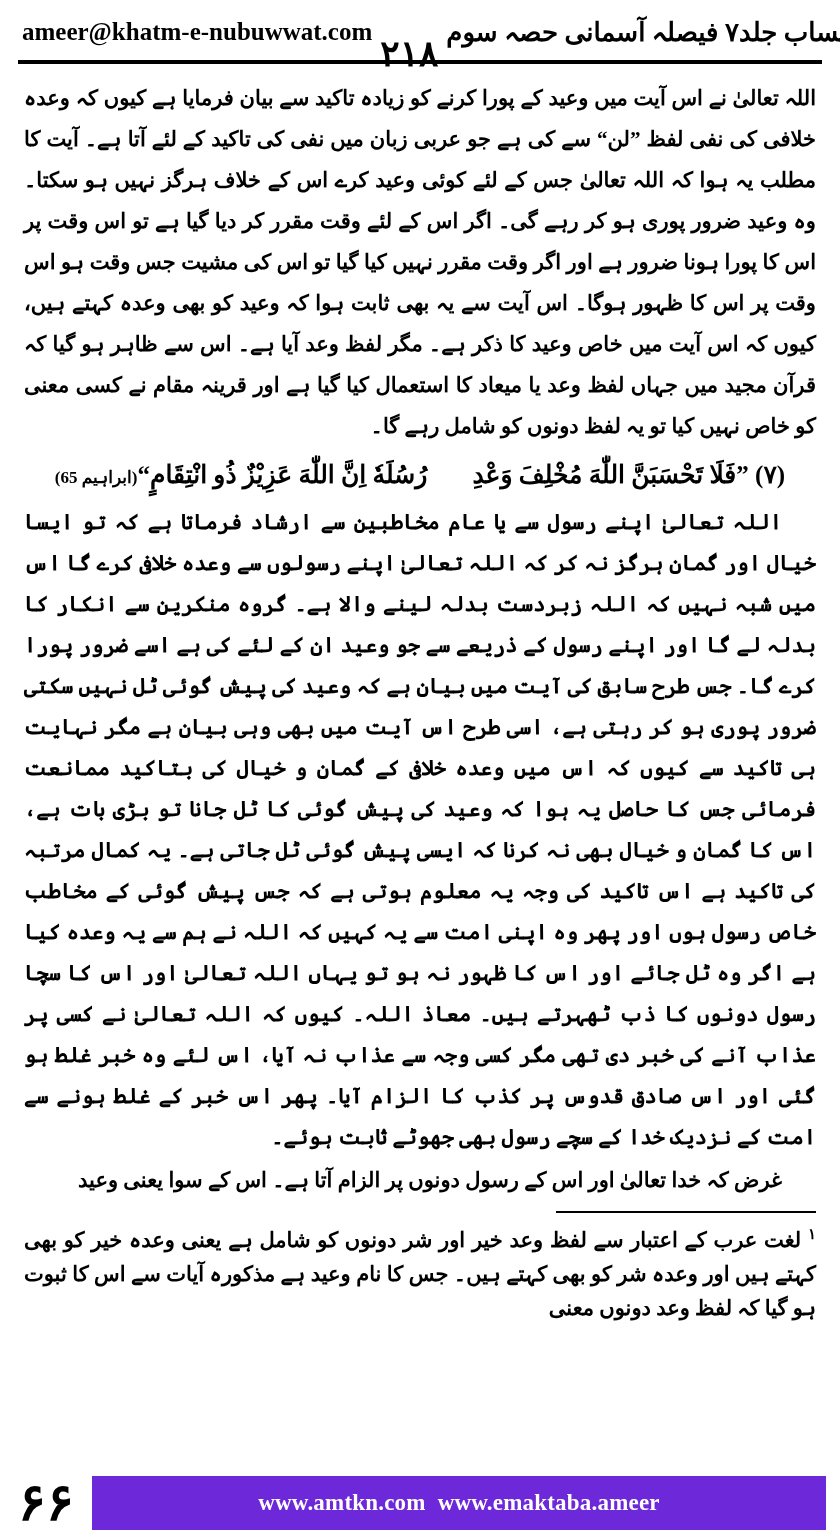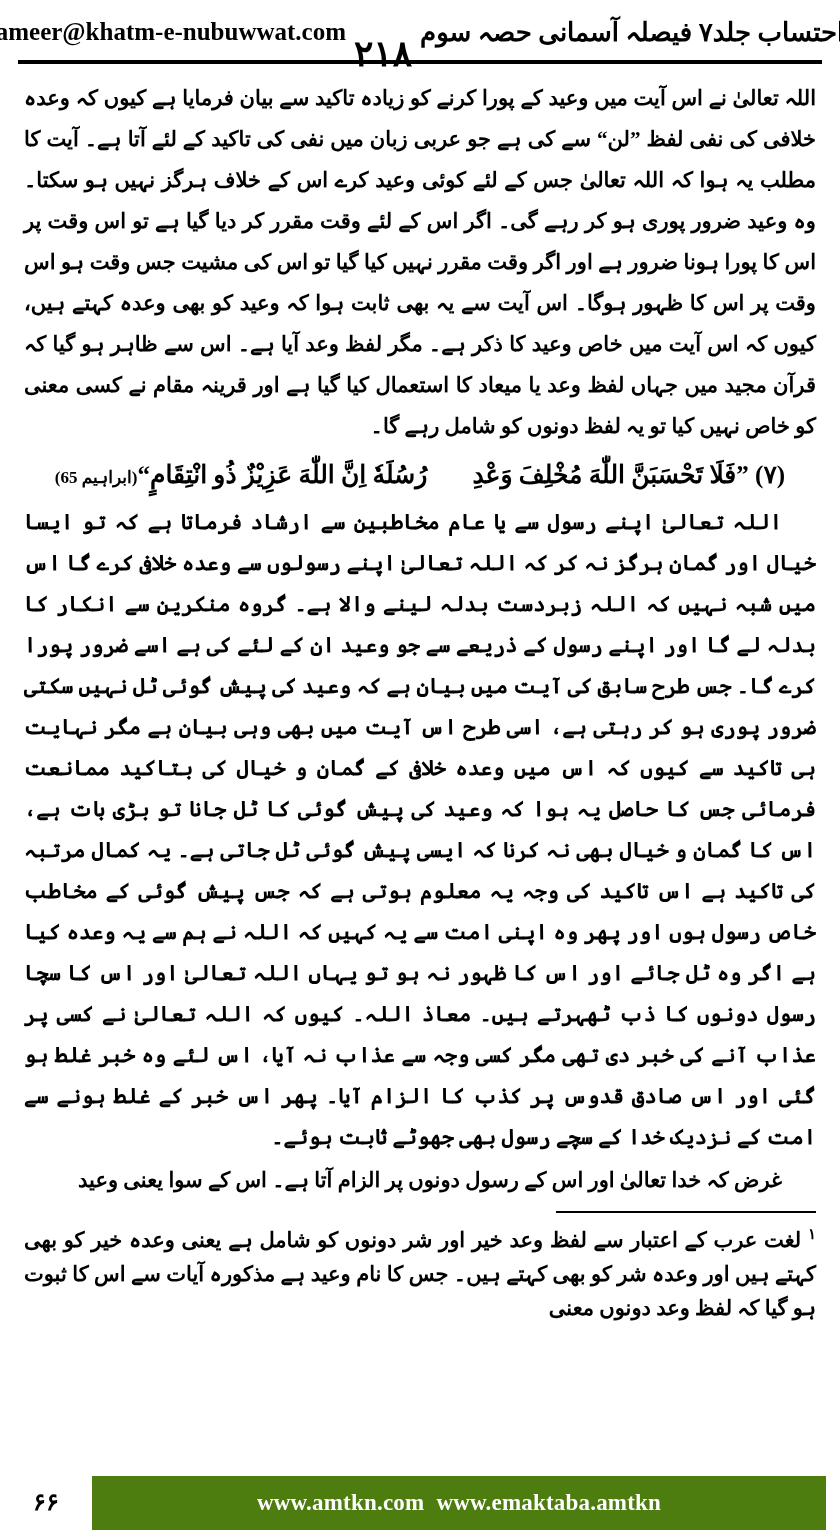--- a/index.html
+++ b/index.html
@@ -20,21 +20,21 @@
     width: 840px;
     height: 1540px;
     position: relative;
     padding: 0;
   }
 
   
   .header {
     display: flex;
     align-items: center;
-    justify-content: center;
+    justify-content: flex-start;
     padding: 10px 22px 4px 22px;
     height: 58px;
   }
   .header-left {
     font-family: "Liberation Serif", serif;
     font-size: 25px;
     font-weight: bold;
     letter-spacing: 0px;
     white-space: nowrap;
   }
@@ -117,27 +117,27 @@
     height: 70px;
     display: flex;
     align-items: stretch;
   }
   .footer-page {
     width: 92px;
     background: #ffffff;
     display: flex;
     align-items: center;
     justify-content: center;
-    font-size: 24px;
+    font-size: 52px;
     font-weight: bold;
     padding-bottom: 6px;
   }
   .footer-bar {
     flex: 1;
-    background: #4d7c0f;
+    background: #6d28d9;
     color: #ffffff;
     display: flex;
     align-items: center;
     justify-content: center;
     font-family: "Liberation Serif", serif;
     font-size: 23px;
     font-weight: bold;
     letter-spacing: 0.2px;
     margin: 6px 14px 10px 0;
   }
@@ -172,17 +172,17 @@
     <span class="sup">۱</span>
     <span>لغت عرب کے اعتبار سے لفظ وعد خیر اور شر دونوں کو شامل ہے یعنی وعدہ خیر کو بھی کہتے ہیں</span>
     <span>اور وعدہ شر کو بھی کہتے ہیں۔ جس کا نام وعید ہے مذکورہ آیات سے اس کا ثبوت ہو گیا کہ لفظ وعد دونوں معنی</span>
     
   </div>
 
   <div class="footer">
     <div class="footer-page">۶۶</div>
     <div class="footer-bar">
       <span>www.amtkn.com</span>
-      <span>www.emaktaba.amtkn</span>
+      <span>www.emaktaba.ameer</span>
     </div>
   </div>
 
 </div>
 
 </body></html>

